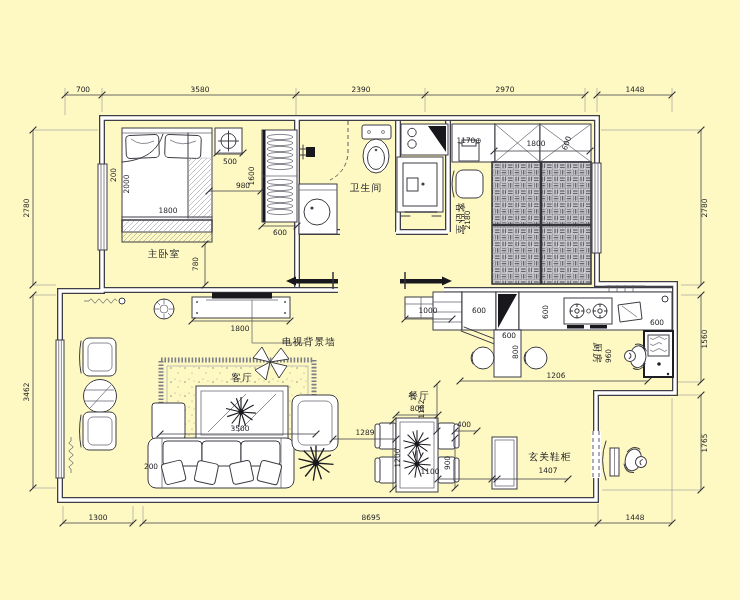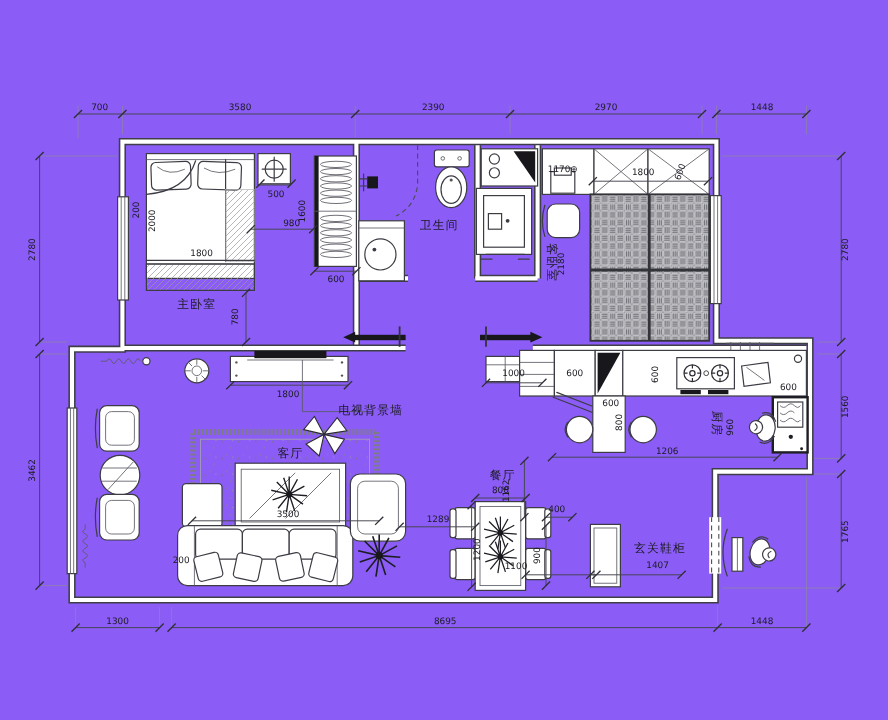--- a/index.html
+++ b/index.html
@@ -1,16 +1,16 @@
 <!DOCTYPE html>
 <html><head>
 <meta charset="utf-8">
 <style>
   html,body{margin:0;padding:0;background:#fff;}
-  .stage{width:740px;height:600px;position:relative;background:#8b5cf6;overflow:hidden;}
+  .stage{width:740px;height:600px;position:relative;background:#fef9c3;overflow:hidden;}
   svg text{font-family:"DejaVu Sans","Liberation Sans",sans-serif;fill:#1b1b22;}
   .d{font-size:7.4px;text-anchor:middle;}
   .r{font-size:9.8px;text-anchor:middle;letter-spacing:1px;}
   .ln{stroke:#3c3c44;stroke-width:1;fill:none;stroke-linecap:round;}
   .lt{stroke:#5a5a64;stroke-width:.7;fill:none;}
   .l2{stroke:#33333a;stroke-width:1.5;fill:none;}
   .dim{stroke:#45454d;stroke-width:.8;fill:none;}
   .ext{stroke:#8d8d95;stroke-width:.55;fill:none;}
   .wo{stroke:#3e3e46;stroke-width:6;fill:none;stroke-linejoin:miter;}
   .wi{stroke:#ffffff;stroke-width:3.4;fill:none;stroke-linejoin:miter;}

